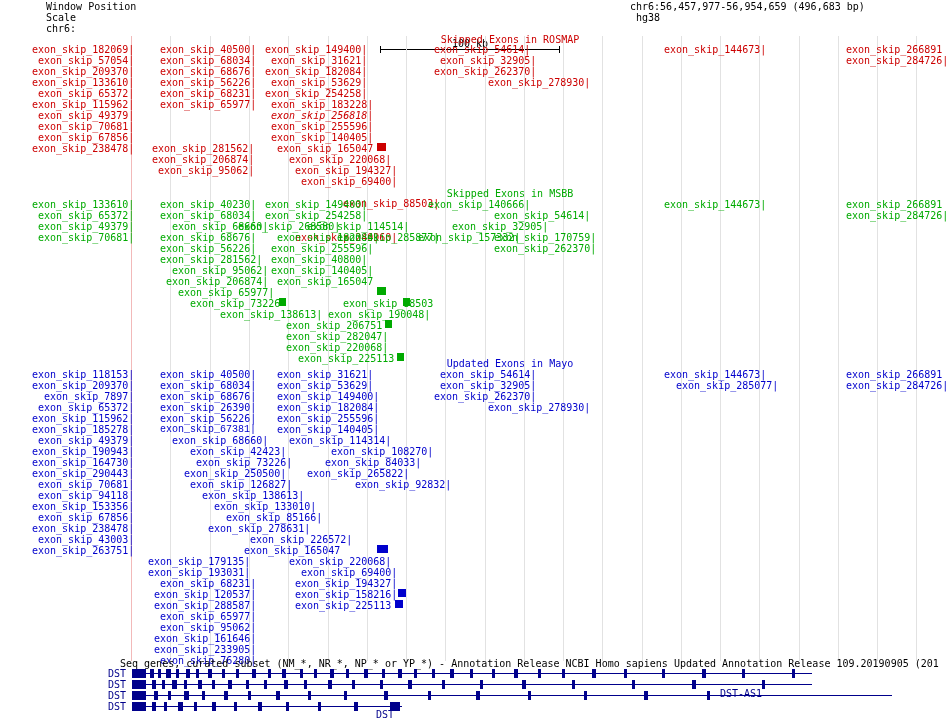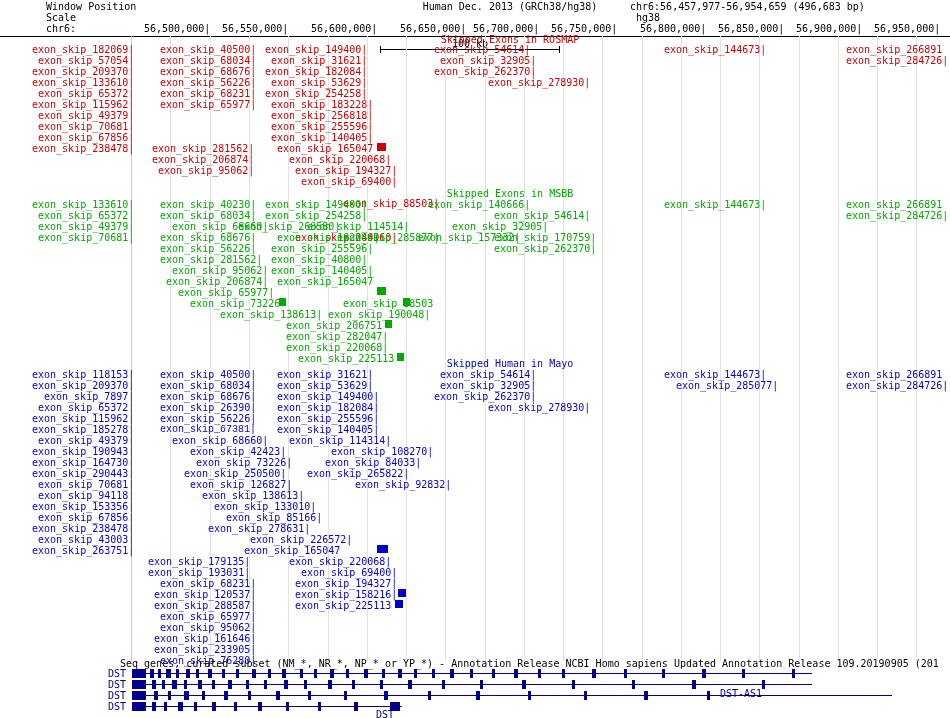--- a/index.html
+++ b/index.html
@@ -165,41 +165,28 @@
     background: #00008b;
   }
 </style>
 </head>
 <body>
 
 <div class="browser">
 
   <div class="hdr-labels">Window Position</div>
   <div class="hdr-labels" style="top:12px;">Scale</div>
-  <div class="hdr-title">Human Dec. 2013 (GRCh38/hg38)</div>
   <div class="hdr-range">chr6:56,457,977-56,954,659 (496,683 bp)</div>
 
   <div class="scalebar">
     <div class="lbl">100 kb</div>
     <div class="bar"></div>
   </div>
   <div class="hg38">hg38</div>
 
-  <div class="ruler">
-    <div class="tick-lbl" style="left:144px;">56,500,000|</div>
-    <div class="tick-lbl" style="left:222px;">56,550,000|</div>
-    <div class="tick-lbl" style="left:311px;">56,600,000|</div>
-    <div class="tick-lbl" style="left:400px;">56,650,000|</div>
-    <div class="tick-lbl" style="left:473px;">56,700,000|</div>
-    <div class="tick-lbl" style="left:551px;">56,750,000|</div>
-    <div class="tick-lbl" style="left:640px;">56,800,000|</div>
-    <div class="tick-lbl" style="left:718px;">56,850,000|</div>
-    <div class="tick-lbl" style="left:796px;">56,900,000|</div>
-    <div class="tick-lbl" style="left:874px;">56,950,000|</div>
-  </div>
   <div class="chr-lbl">chr6:</div>
 
   <div class="gridlines">
     <div class="gl red" style="left:131px;"></div>
     <div class="gl" style="left:170px;"></div>
     <div class="gl" style="left:210px;"></div>
     <div class="gl" style="left:249px;"></div>
     <div class="gl" style="left:288px;"></div>
     <div class="gl" style="left:328px;"></div>
     <div class="gl" style="left:367px;"></div>
@@ -242,21 +229,21 @@
   <div class="lbl" style="left:152px; top:143px;color:#cc0000;">exon_skip_281562|</div>
   <div class="lbl" style="left:152px; top:154px;color:#cc0000;">exon_skip_206874|</div>
   <div class="lbl" style="left:158px; top:165px;color:#cc0000;">exon_skip_95062|</div>
 
   <div class="lbl" style="left:265px; top:44px; color:#cc0000;">exon_skip_149400|</div>
   <div class="lbl" style="left:271px; top:55px; color:#cc0000;">exon_skip_31621|</div>
   <div class="lbl" style="left:265px; top:66px; color:#cc0000;">exon_skip_182084|</div>
   <div class="lbl" style="left:271px; top:77px; color:#cc0000;">exon_skip_53629|</div>
   <div class="lbl" style="left:265px; top:88px; color:#cc0000;">exon_skip_254258|</div>
   <div class="lbl" style="left:271px; top:99px; color:#cc0000;">exon_skip_183228|</div>
-  <div class="lbl" style="left:271px; top:110px;color:#cc0000;">exon_skip_256818|</div>
+  <div class="lbl" style="left:271px; top:110px;color:#cc0000;font-style:italic;">exon_skip_256818|</div>
   <div class="lbl" style="left:271px; top:121px;color:#cc0000;">exon_skip_255596|</div>
   <div class="lbl" style="left:271px; top:132px;color:#cc0000;">exon_skip_140405|</div>
   <div class="lbl" style="left:277px; top:143px;color:#cc0000;">exon_skip_165047</div>
   <div class="blk" style="left:377px; top:143px; width:9px; background:#cc0000;"></div>
 
   <div class="lbl" style="left:289px; top:154px;color:#cc0000;">exon_skip_220068|</div>
   <div class="lbl" style="left:295px; top:165px;color:#cc0000;">exon_skip_194327|</div>
   <div class="lbl" style="left:301px; top:176px;color:#cc0000;">exon_skip_69400|</div>
   <div class="lbl" style="left:295px; top:187px;color:#cc0000;margin-top:45px;">exon_skip_240960|</div>
   <div class="lbl" style="left:343px; top:198px;color:#cc0000;">exon_skip_88503|</div>
@@ -318,21 +305,21 @@
   <div class="lbl" style="left:494px; top:210px; color:#00aa00;">exon_skip_54614|</div>
   <div class="lbl" style="left:452px; top:221px; color:#00aa00;">exon_skip_32905|</div>
   <div class="lbl" style="left:494px; top:243px; color:#00aa00;">exon_skip_262370|</div>
   <div class="lbl" style="left:494px; top:232px; color:#00aa00;">exon_skip_170759|</div>
 
   <div class="lbl" style="left:664px; top:199px; color:#00aa00;">exon_skip_144673|</div>
 
   <div class="lbl" style="left:846px; top:199px; color:#00aa00;">exon_skip_266891</div>
   <div class="lbl" style="left:846px; top:210px; color:#00aa00;">exon_skip_284726|</div>
 
-  <div class="track-title" style="left:410px; top:358px; width:200px; color:#0000cc;">Skipped Human in Mayo</div>
+  <div class="track-title" style="left:410px; top:358px; width:200px; color:#0000cc;">Updated Exons in Mayo</div>
 
   <div class="lbl" style="left:32px;  top:369px; color:#0000cc;">exon_skip_118153|</div>
   <div class="lbl" style="left:32px;  top:380px; color:#0000cc;">exon_skip_209370|</div>
   <div class="lbl" style="left:44px;  top:391px; color:#0000cc;">exon_skip_7897|</div>
   <div class="lbl" style="left:38px;  top:402px; color:#0000cc;">exon_skip_65372|</div>
   <div class="lbl" style="left:32px;  top:413px; color:#0000cc;">exon_skip_115962|</div>
   <div class="lbl" style="left:32px;  top:424px; color:#0000cc;">exon_skip_185278|</div>
   <div class="lbl" style="left:38px;  top:435px; color:#0000cc;">exon_skip_49379|</div>
   <div class="lbl" style="left:32px;  top:446px; color:#0000cc;">exon_skip_190943|</div>
   <div class="lbl" style="left:32px;  top:457px; color:#0000cc;">exon_skip_164730|</div>

